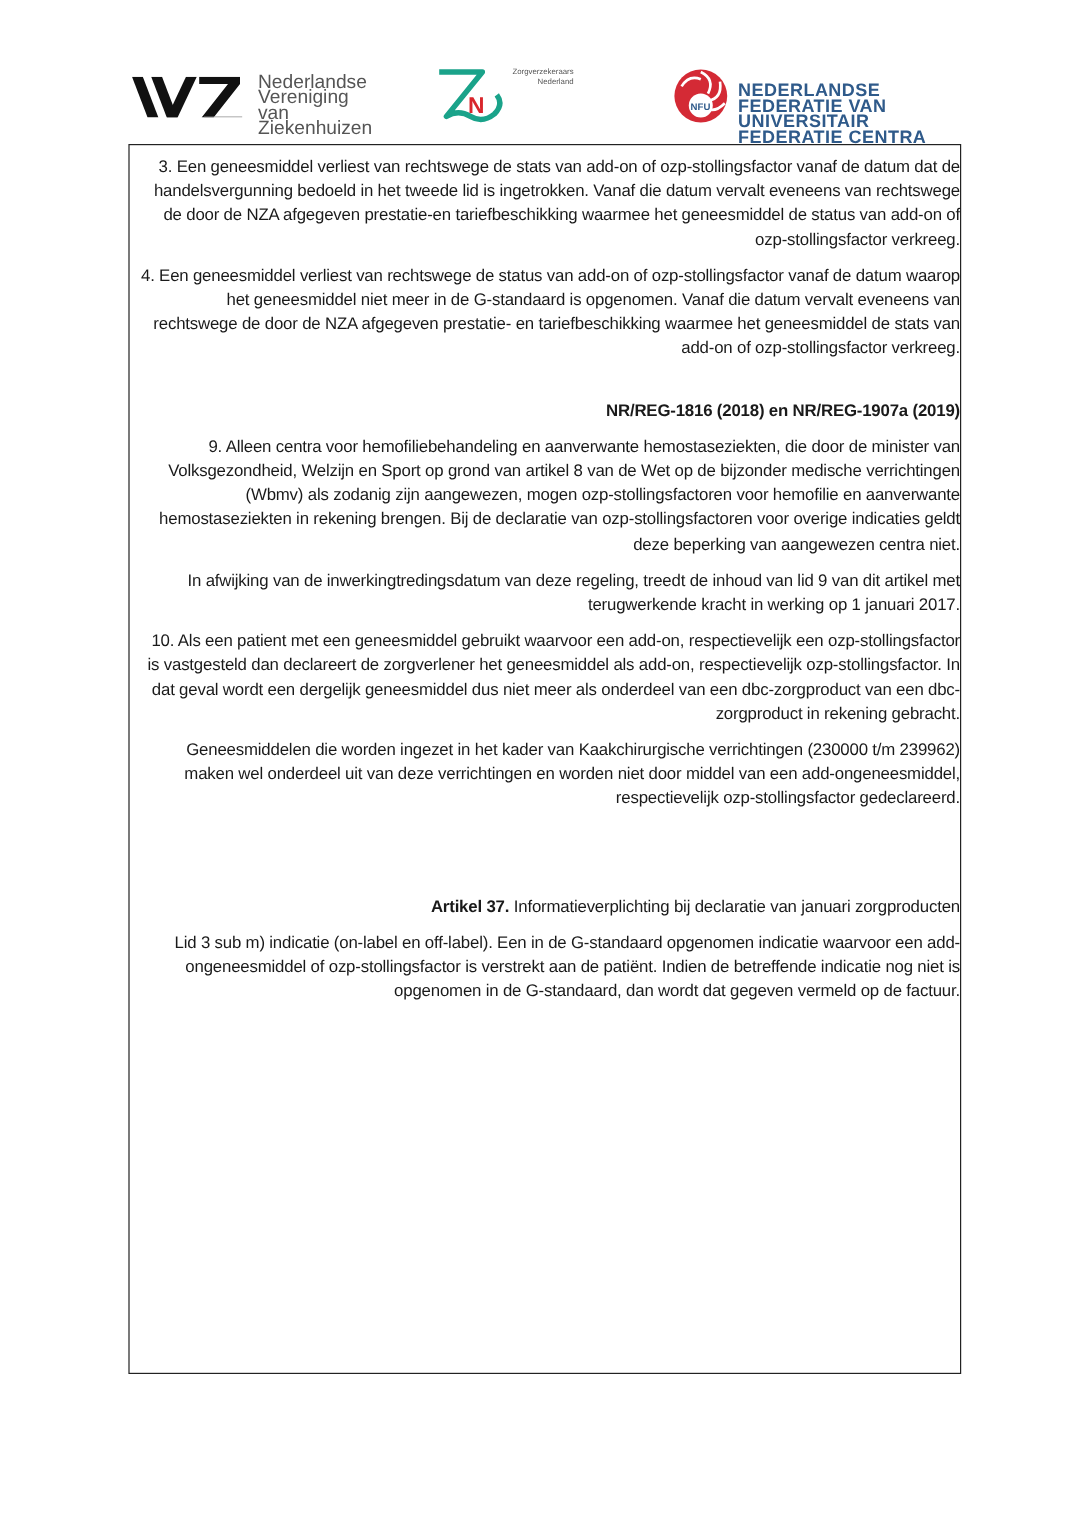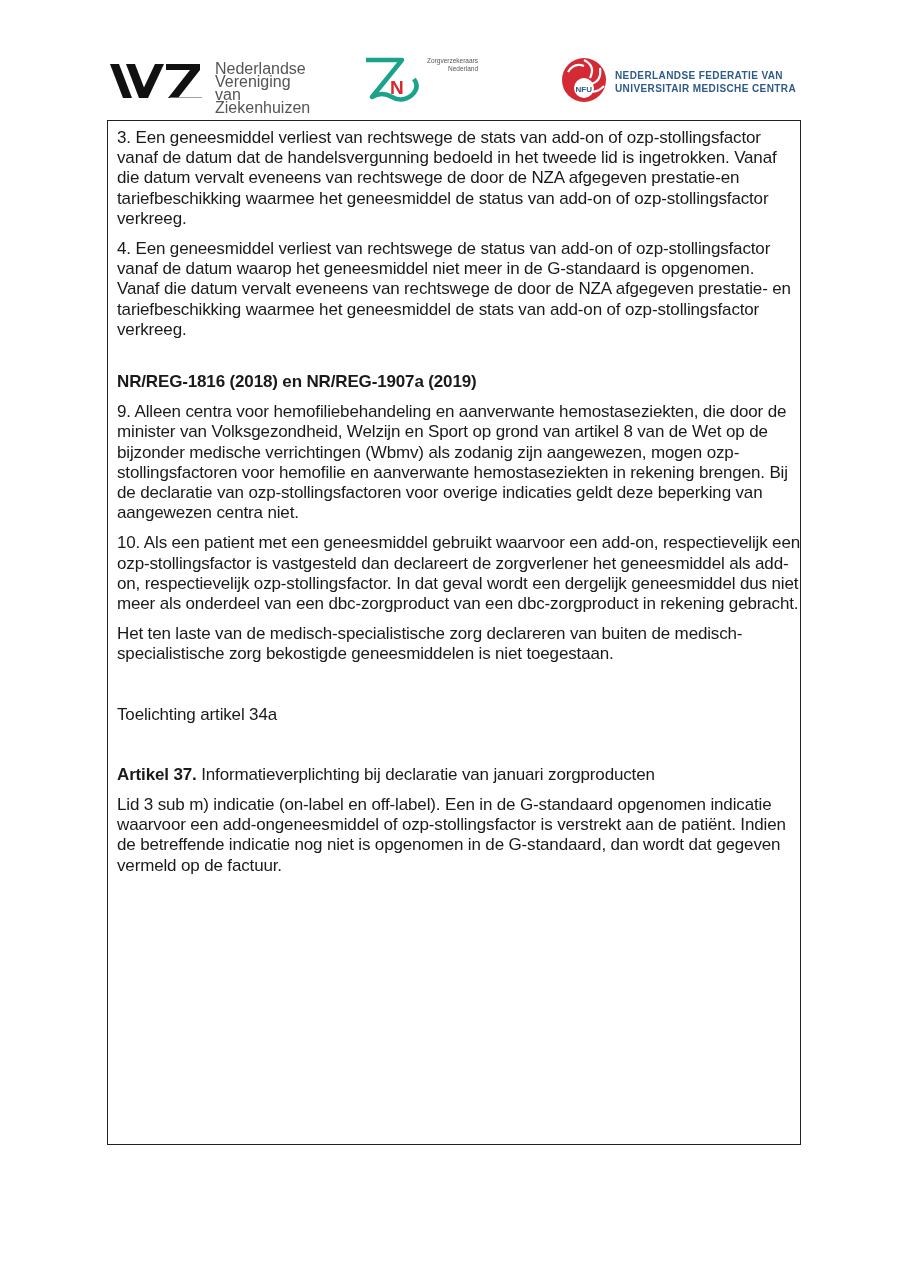--- a/index.html
+++ b/index.html
@@ -13,24 +13,24 @@
     .nvz-text { position: absolute; left: 105px; top: 2px; font-size: 16px; line-height: 13px; color: #555; }
 
     
     .logo-zn { position: absolute; left: 362px; top: 0; width: 130px; height: 52px; }
     .zn-mark { position: absolute; left: 0; top: 2px; width: 62px; height: 48px; }
     .zn-text { position: absolute; left: 56px; top: 2px; font-size: 6.5px; line-height: 8px; color: #555; text-align: right; width: 60px; }
 
     
     .logo-nfu { position: absolute; left: 560px; top: 0; width: 240px; height: 52px; }
     .nfu-mark { position: absolute; left: 0; top: 1px; width: 48px; height: 48px; }
-    .nfu-text { position: absolute; left: 55px; top: 14px; font-size: 10px; line-height: 13px; color: #2f5a8a; font-weight: bold; letter-spacing: 0.4px; }
+    .nfu-text { position: absolute; left: 55px; top: 14px; font-size: 15px; line-height: 13px; color: #2f5a8a; font-weight: bold; letter-spacing: 0.4px; }
 
     .box { position: absolute; left: 107px; top: 120px; width: 692px; height: 1023px; border: 1.5px solid #222; box-sizing: content-box; }
-    .content { position: absolute; left: 9px; top: 7px; right: 0; font-size: 17px; line-height: 20.2px; letter-spacing: -0.15px; }
+    .content { position: absolute; left: 9px; top: 7px; right: 0; font-size: 14px; line-height: 20.2px; letter-spacing: -0.15px; text-align: right; }
     .content p { margin: 0 0 10px 0; }
     .content .bold { font-weight: bold; margin-top: 32px; }
     .spacer-lg { height: 30px; }
   </style>
 </head>
 <body>
 
 <div class="header">
   <div class="logo-nvz">
     <svg class="nvz-mark" viewBox="0 0 92 34">
@@ -60,32 +60,32 @@
 
   <div class="logo-nfu">
     <svg class="nfu-mark" viewBox="0 0 48 48">
       <circle cx="24" cy="24" r="22" fill="#d42a35"></circle>
       <path d="M24,4 Q36,10 30,22 M40,12 Q42,26 30,28 M44,30 Q34,40 26,32 M8,16 Q14,6 24,10" fill="none" stroke="#fff" stroke-width="2.2"></path>
       <circle cx="24" cy="32" r="10" fill="#fff"></circle>
       <text x="15.5" y="35.5" font-family="Liberation Sans, sans-serif" font-weight="bold" font-size="8" fill="#2f5a8a">NFU</text>
     </svg>
     <div class="nfu-text">
       <div>NEDERLANDSE FEDERATIE VAN</div>
-      <div>UNIVERSITAIR MEDISCHE CENTRA</div>
+      <div>UNIVERSITAIR FEDERATIE CENTRA</div>
     </div>
   </div>
 </div>
 
 <div class="box">
   <div class="content">
     <p>3. Een geneesmiddel verliest van rechtswege de stats van add-on of ozp-stollingsfactor vanaf de datum dat de handelsvergunning bedoeld in het tweede lid is ingetrokken. Vanaf die datum vervalt eveneens van rechtswege de door de NZA afgegeven prestatie-en tariefbeschikking waarmee het geneesmiddel de status van add-on of ozp-stollingsfactor verkreeg.</p>
     <p>4. Een geneesmiddel verliest van rechtswege de status van add-on of ozp-stollingsfactor vanaf de datum waarop het geneesmiddel niet meer in de G-standaard is opgenomen. Vanaf die datum vervalt eveneens van rechtswege de door de NZA afgegeven prestatie- en tariefbeschikking waarmee het geneesmiddel de stats van add-on of ozp-stollingsfactor verkreeg.</p>
     <p class="bold">NR/REG-1816 (2018) en NR/REG-1907a (2019)</p>
     <p>9. Alleen centra voor hemofiliebehandeling en aanverwante hemostaseziekten, die door de minister van Volksgezondheid, Welzijn en Sport op grond van artikel 8 van de Wet op de bijzonder medische verrichtingen (Wbmv) als zodanig zijn aangewezen, mogen ozp-stollingsfactoren voor hemofilie en aanverwante hemostaseziekten in rekening brengen. Bij de declaratie van ozp-stollingsfactoren voor overige indicaties geldt  deze beperking van aangewezen centra niet.</p>
+    <p>In afwijking van de inwerkingtredingsdatum van deze regeling, treedt de inhoud van lid 9 van dit artikel met terugwerkende kracht in werking op 1 januari 2017.</p>
     <p>10. Als een patient met een geneesmiddel gebruikt waarvoor een add-on, respectievelijk een ozp-stollingsfactor is vastgesteld dan declareert de zorgverlener het geneesmiddel als add-on, respectievelijk ozp-stollingsfactor. In dat geval wordt een dergelijk geneesmiddel dus niet meer als onderdeel van een dbc-zorgproduct van een dbc-zorgproduct in rekening gebracht.</p>
-    <p>Het ten laste van de medisch-specialistische zorg declareren van buiten de medisch-specialistische zorg bekostigde geneesmiddelen is niet toegestaan.</p>
+    <p>Geneesmiddelen die worden ingezet in het kader van Kaakchirurgische verrichtingen (230000 t/m 239962) maken wel onderdeel uit van deze verrichtingen en worden niet door middel van een add-ongeneesmiddel, respectievelijk ozp-stollingsfactor gedeclareerd.</p>
     <div class="spacer-lg"></div>
-    <p>Toelichting artikel 34a</p>
     <div class="spacer-lg"></div>
     <p><span class="bold">Artikel 37.</span><span> Informatieverplichting bij declaratie van januari zorgproducten</span></p>
     <p>Lid 3 sub m) indicatie (on-label en off-label). Een in de G-standaard opgenomen indicatie waarvoor een add-ongeneesmiddel of ozp-stollingsfactor is verstrekt aan de patiënt. Indien de betreffende indicatie nog niet is opgenomen in de G-standaard, dan wordt dat gegeven vermeld op de factuur.</p>
   </div>
 </div>
 
 </body></html>

